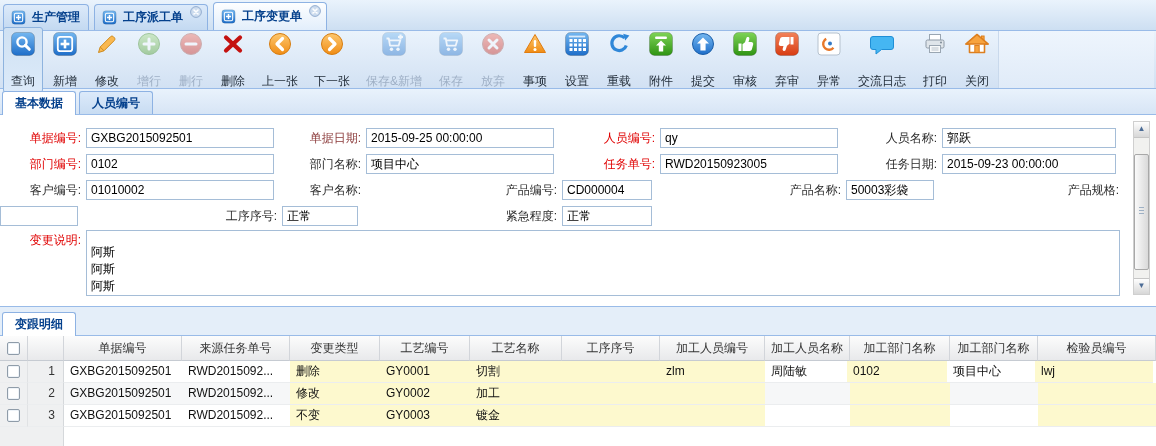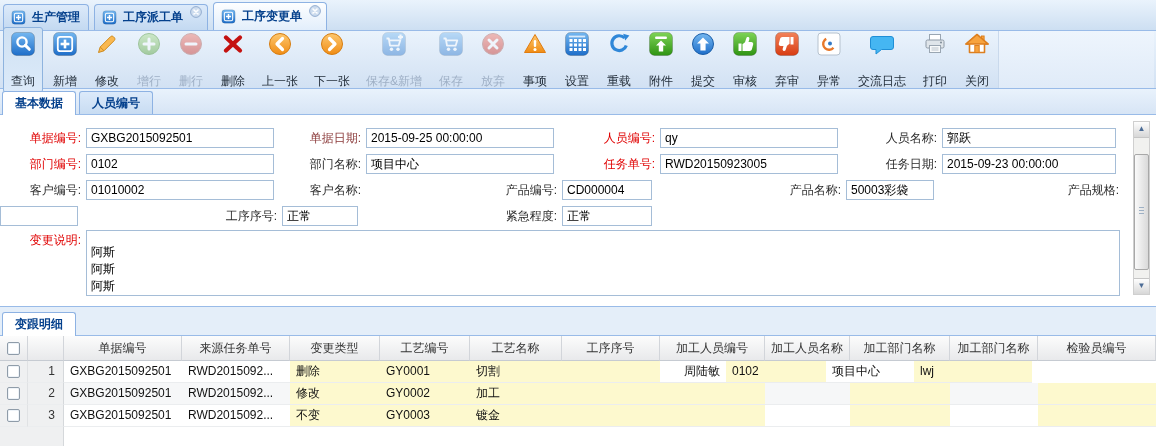--- a/index.html
+++ b/index.html
@@ -514,21 +514,22 @@
             <div class="gcell bcell cell-check" style="width: 28px;">
               <span class="checkbox"></span>
             </div>
             <div class="gcell bcell cell-rownum" style="width: 36px;">1</div>
             <div class="gcell bcell" style="width: 118px;">GXBG2015092501</div>
             <div class="gcell bcell" style="width: 108px;">RWD2015092...</div>
             <div class="gcell bcell yellow" style="width: 90px;">删除</div>
             <div class="gcell bcell yellow" style="width: 90px;">GY0001</div>
             <div class="gcell bcell yellow" style="width: 92px;">切割</div>
             <div class="gcell bcell yellow" style="width: 98px;"></div>
-            <div class="gcell bcell" style="width: 66px; text-align: right;">周陆敏</div>
+            <div class="gcell bcell yellow" style="width: 105px;">zlm</div>
+            <div class="gcell bcell" style="width: 82px;">周陆敏</div>
             <div class="gcell bcell yellow" style="width: 100px;">0102</div>
             <div class="gcell bcell" style="width: 88px;">项目中心</div>
             <div class="gcell bcell yellow" style="width: 118px;">lwj</div>
           </div>
           <div class="grow stripe">
             <div class="gcell bcell cell-check" style="width: 28px;">
               <span class="checkbox"></span>
             </div>
             <div class="gcell bcell cell-rownum" style="width: 36px;">2</div>
             <div class="gcell bcell" style="width: 118px;">GXBG2015092501</div>

